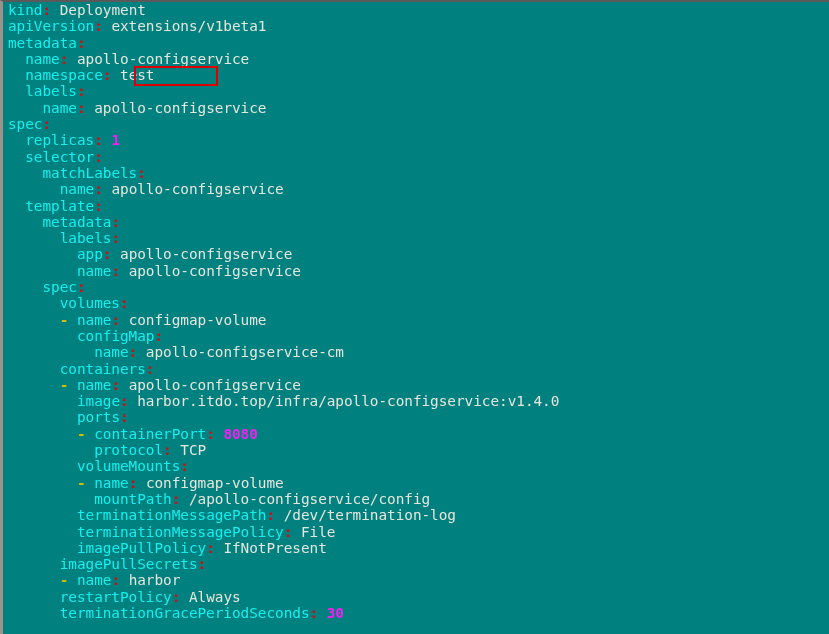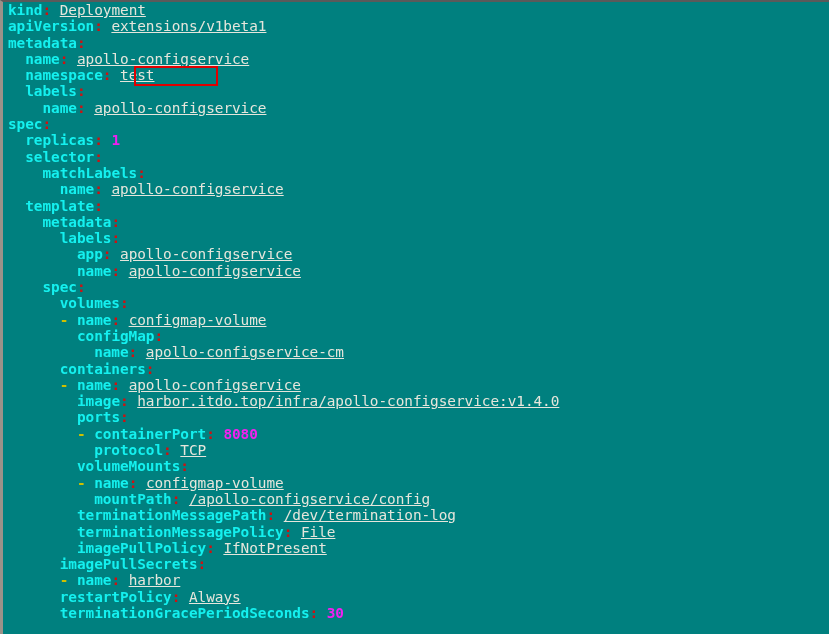--- a/index.html
+++ b/index.html
@@ -39,23 +39,23 @@
     letter-spacing: -0.05px;
     white-space: pre;
     color: #e8e8e0;
     -webkit-font-smoothing: none;
     font-smooth: never;
   }
 
   .ln { display: block; height: 16.3px; }
 
   
-  .k   { color: #14f0ef; font-weight: bold; }   
+  .k   { color: #14f0ef; font-weight: normal; }   
   .c   { color: #d01010; font-weight: bold; }   
-  .v   { color: #e6e6dc; text-decoration: underline; }                      
+  .v   { color: #e6e6dc; }                      
   .n   { color: #f020f0; font-weight: bold; }   
   .d   { color: #cfc000; font-weight: bold; }   
 
   
   #ns-highlight {
     position: absolute;
     left: 131px;
     top: 64px;
     width: 84px;
     height: 20px;

